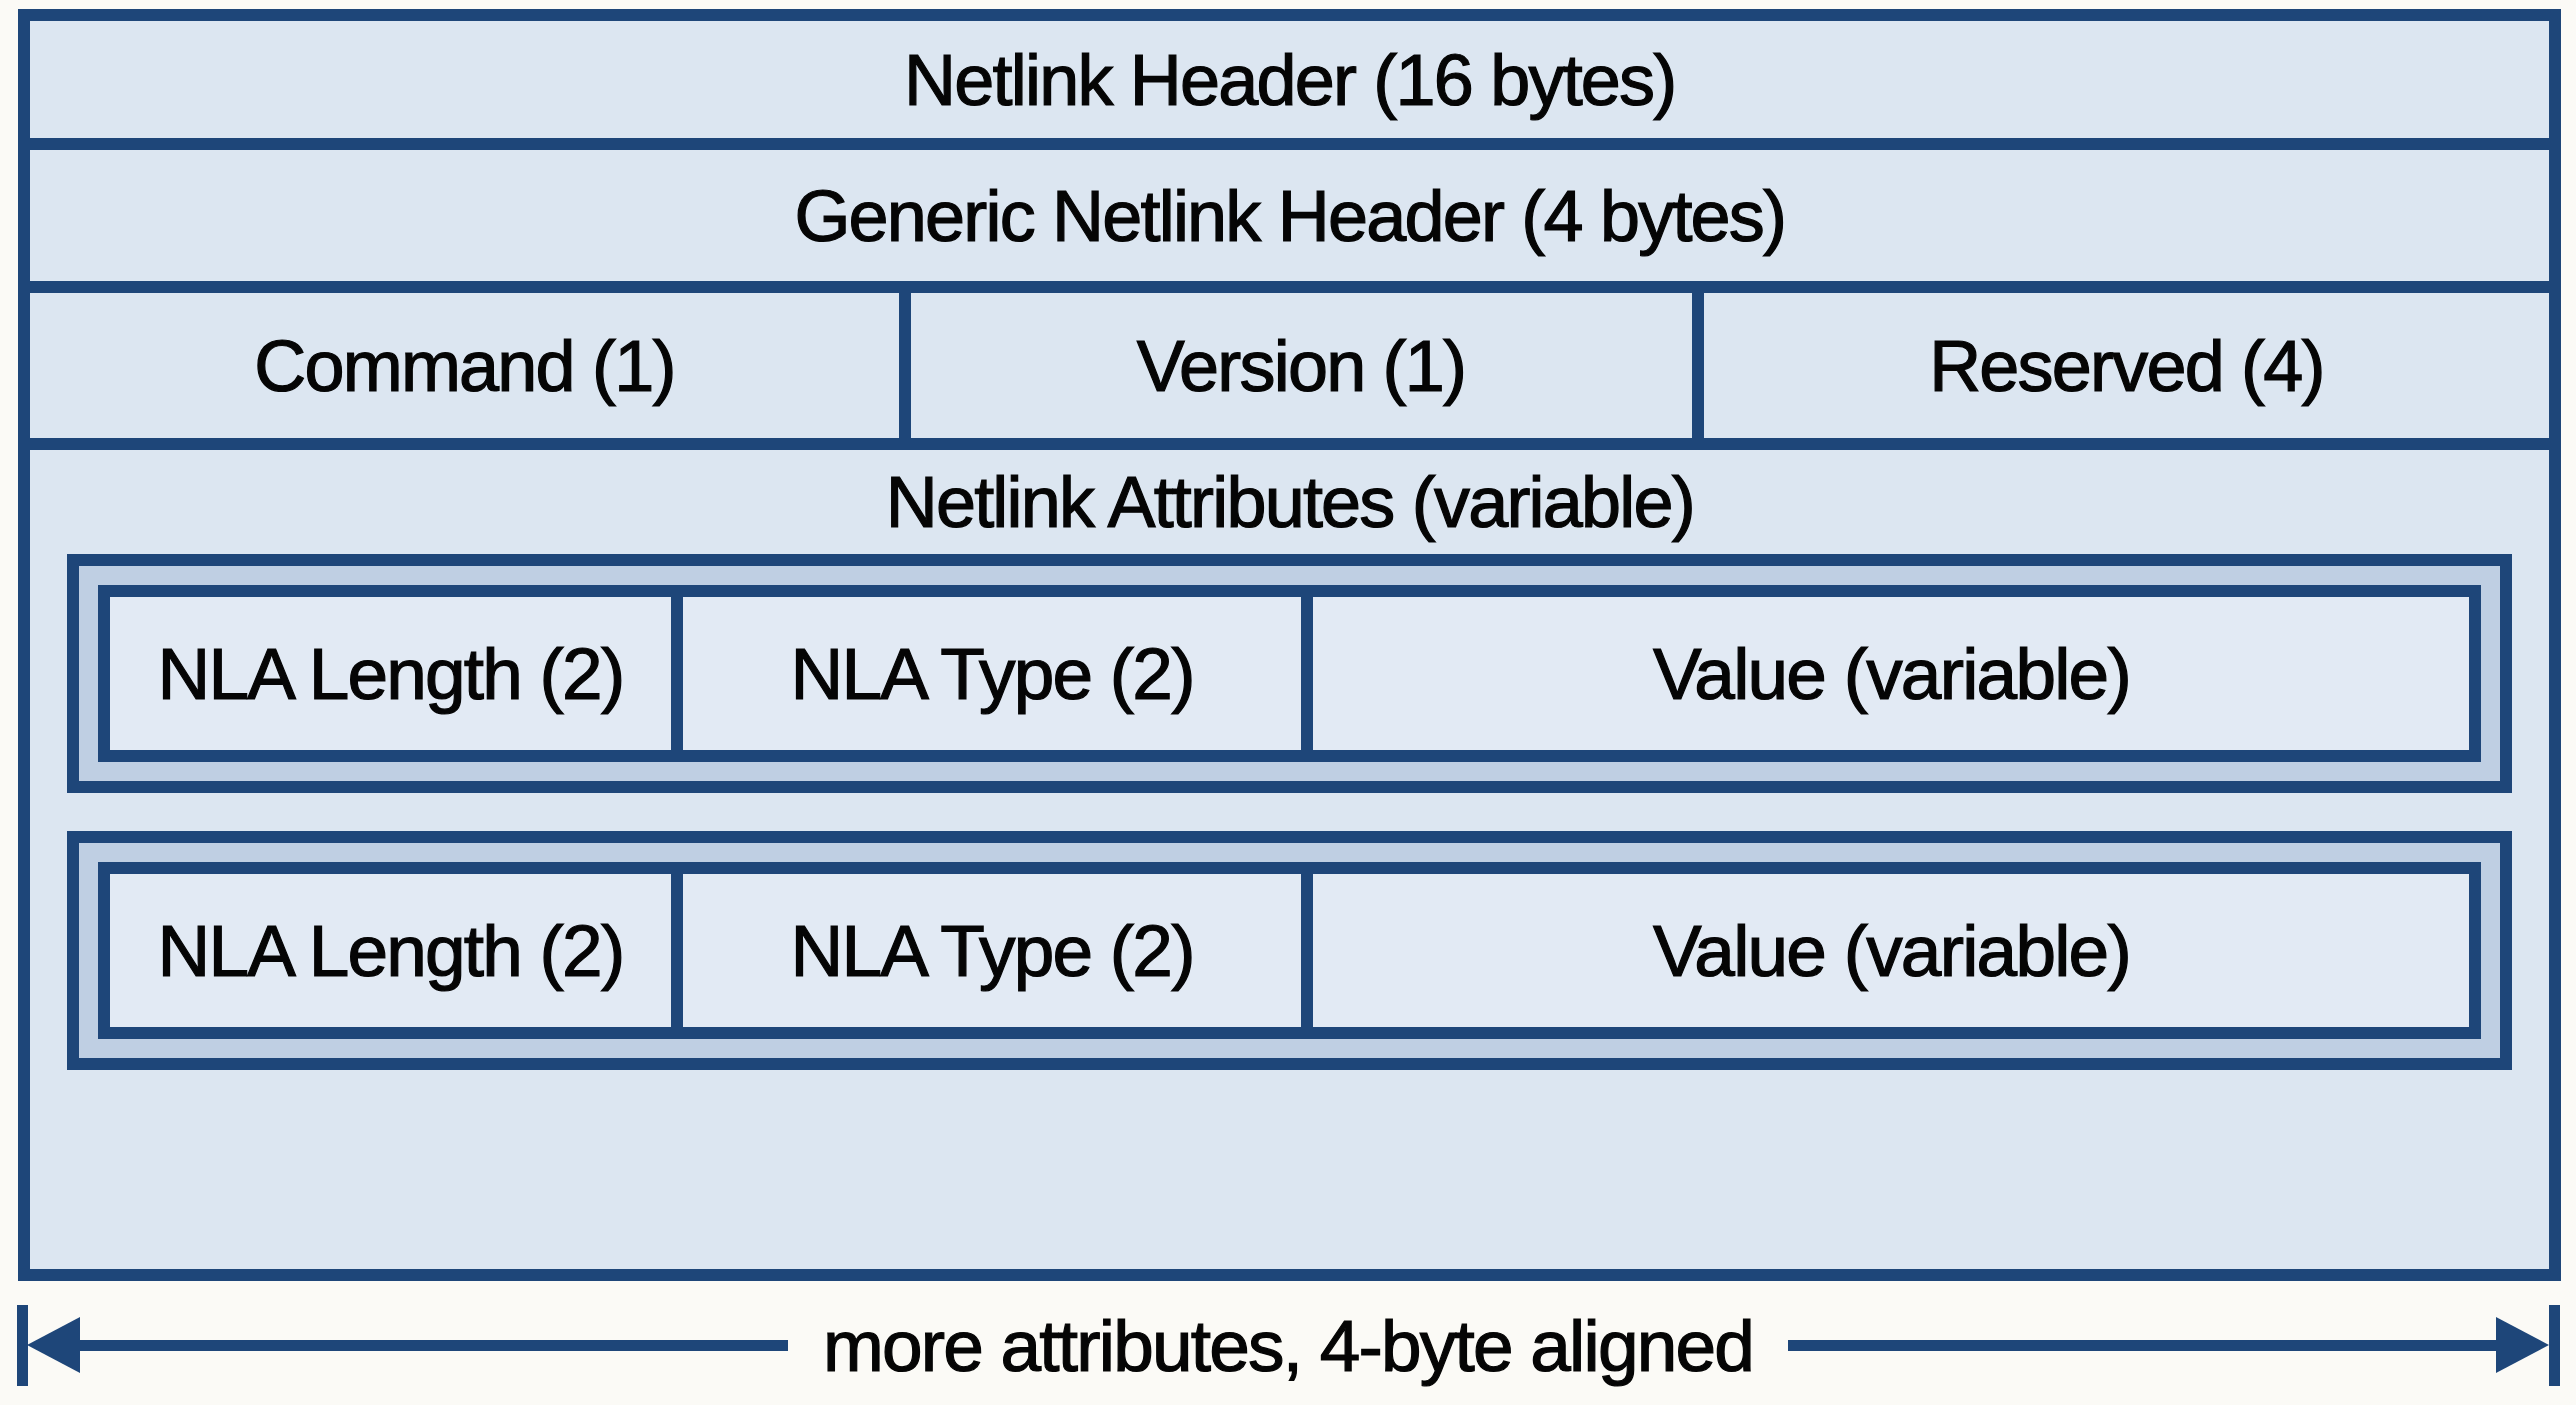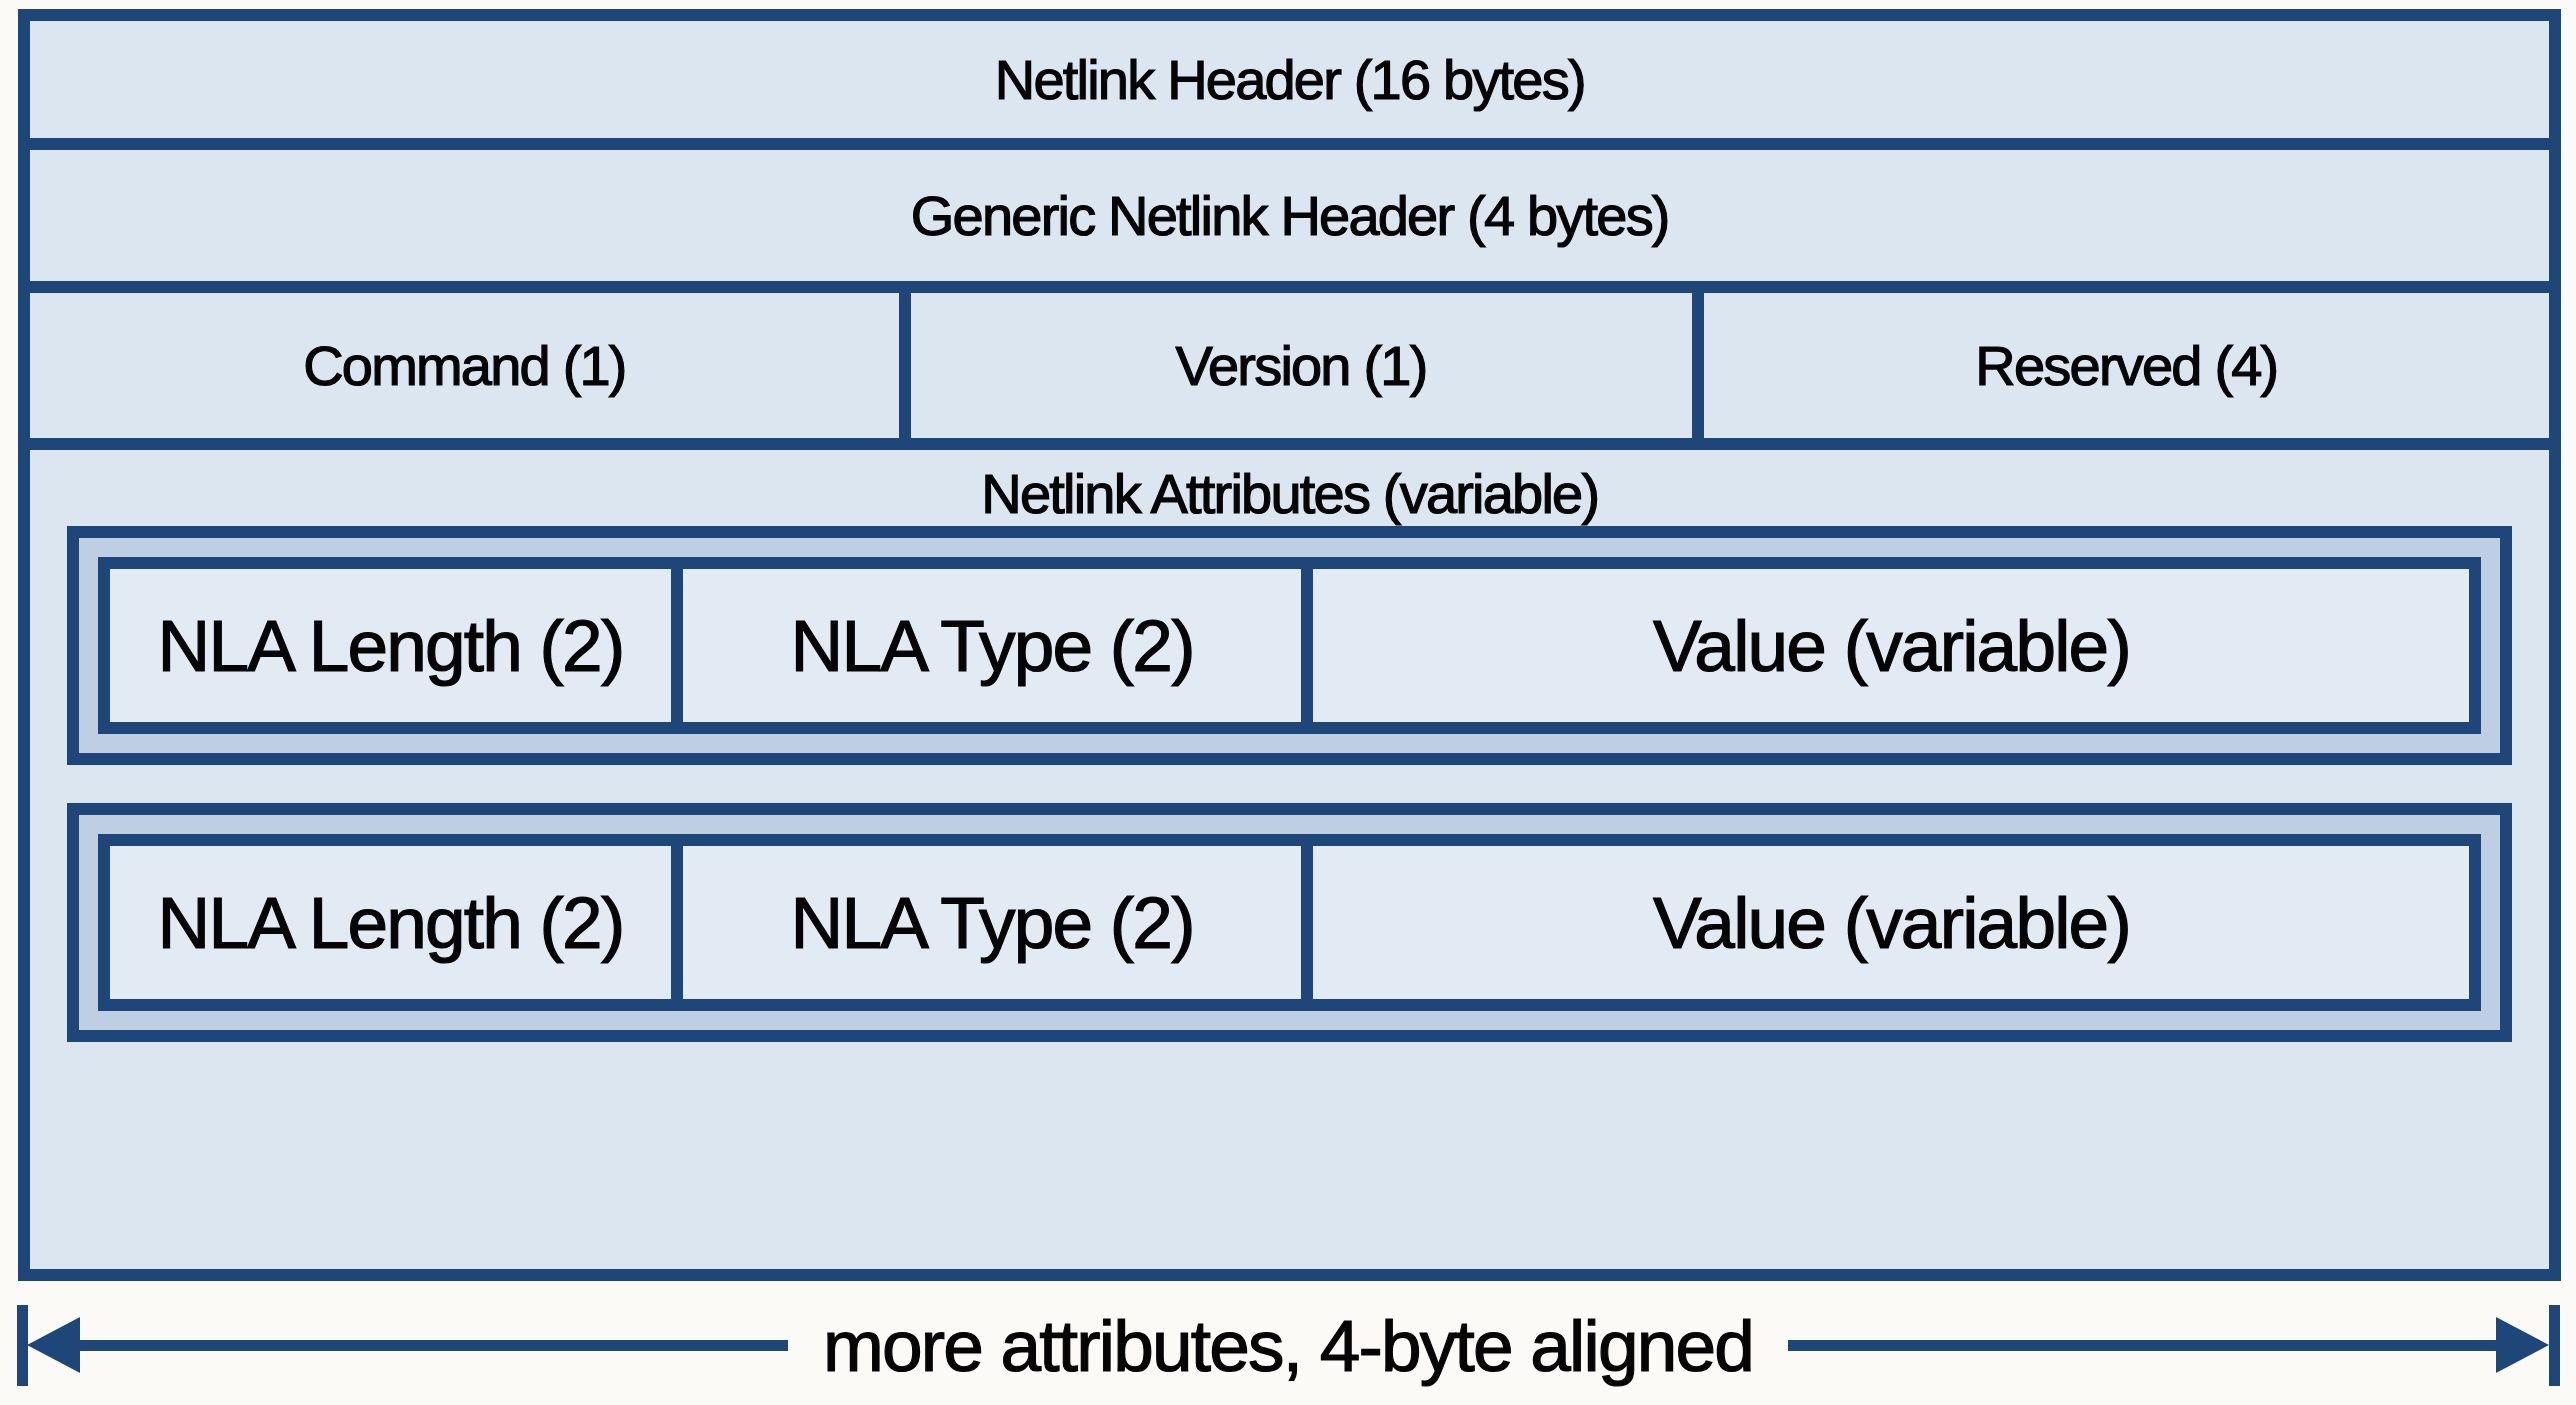--- a/index.html
+++ b/index.html
@@ -41,33 +41,33 @@
   .fields-row{
     height:157px;
     display:flex;align-items:stretch;
   }
   .cell{
     display:flex;align-items:center;justify-content:center;
     background:var(--light);
   }
   .cell + .cell{border-left:12px solid var(--navy);}
   .lbl{
-    font-size:56px;
+    font-size:72px;
     letter-spacing:-1.8px;
     white-space:nowrap;
     -webkit-text-stroke:1.2px var(--ink);
   }
   
   .attr-section{
     flex:1;
     display:flex;flex-direction:column;
   }
   .attr-title{
-    height:76px;
-    display:flex;align-items:flex-end;justify-content:center;
+    height:104px;
+    display:flex;align-items:center;justify-content:center;
   }
   .nla-box{
     margin:0 37px;
     border:12px solid var(--navy);
     background:var(--band);
     padding:19px;
   }
   .nla-box.first{margin-bottom:38px;}
   .nla-inner{
     border:12px solid var(--navy);

